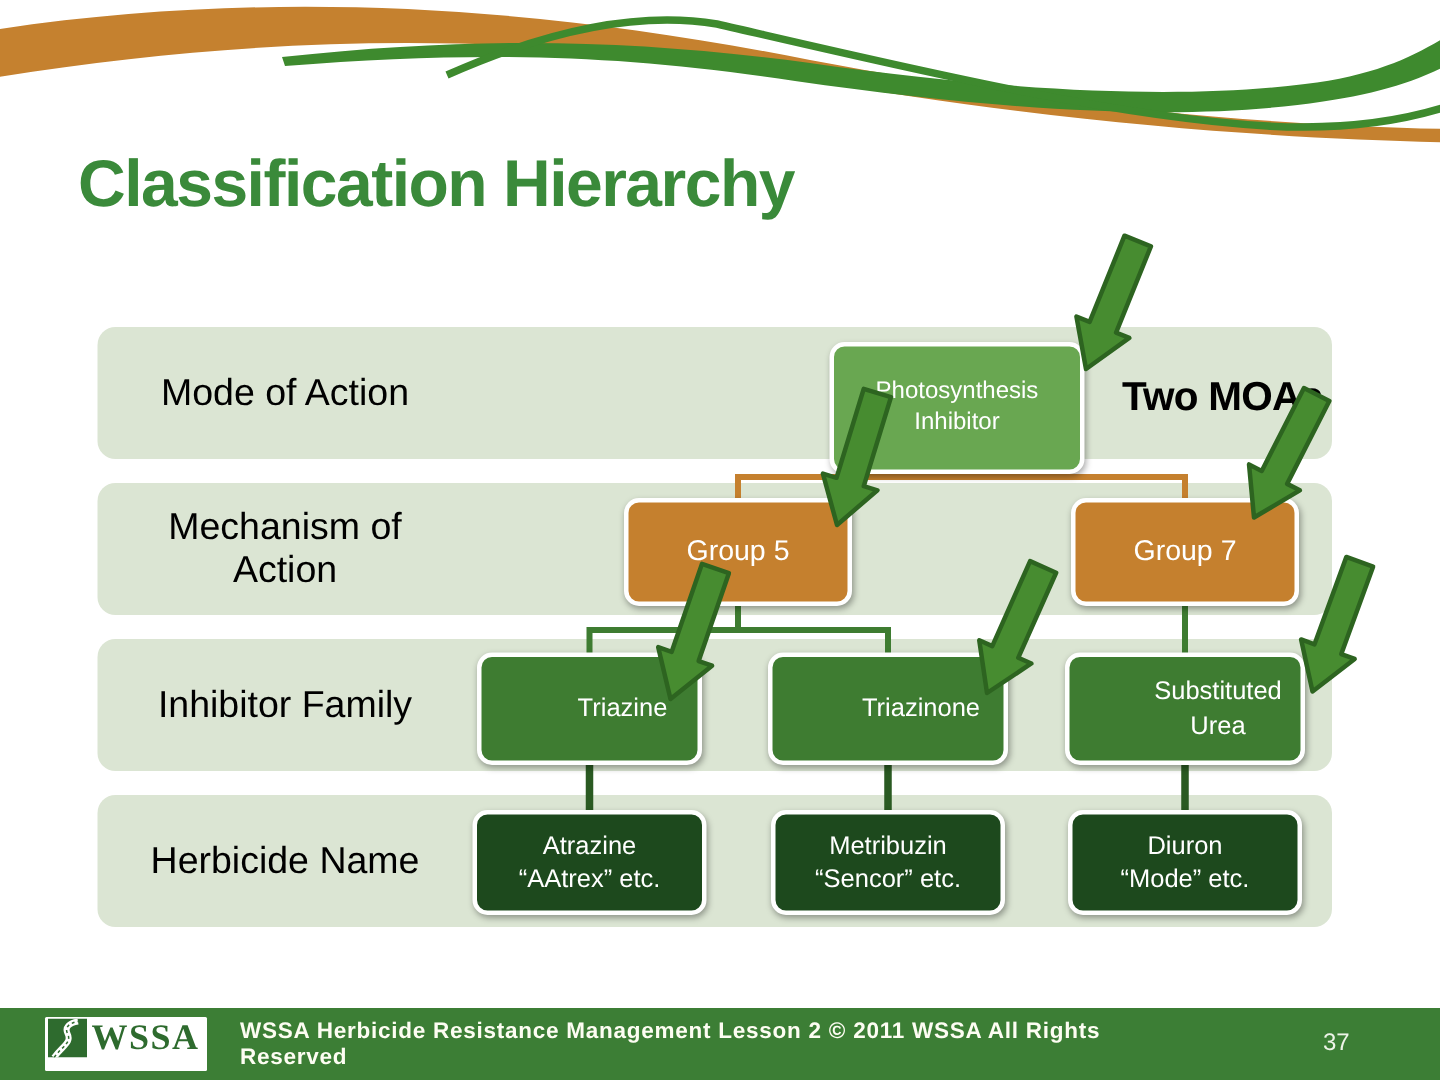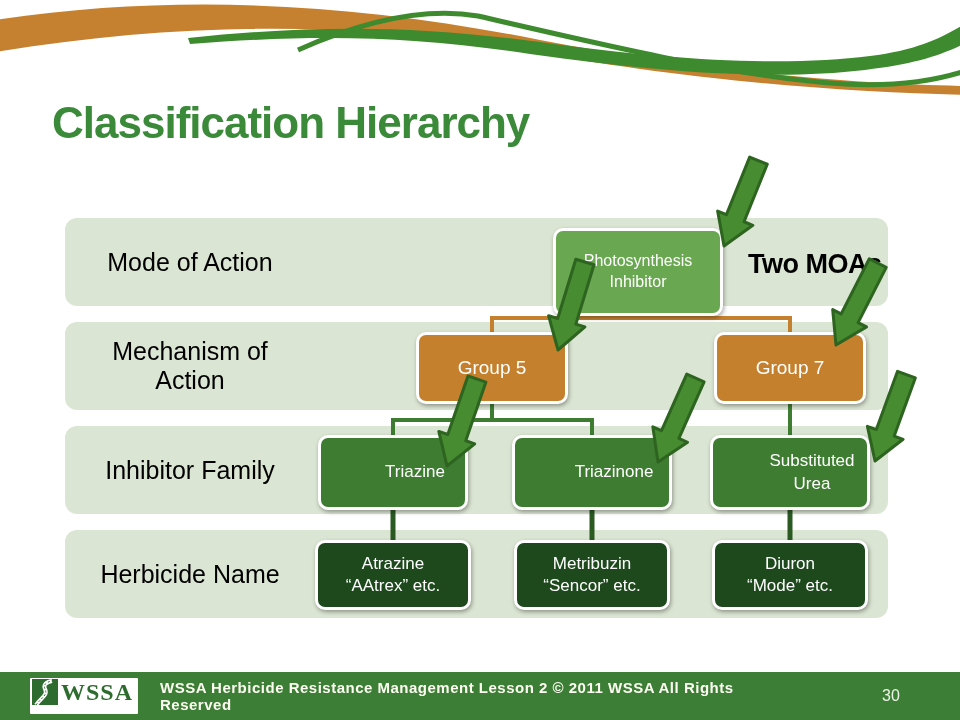--- a/index.html
+++ b/index.html
@@ -134,16 +134,16 @@
         <svg width="26" height="26" viewBox="0 0 26 26">
           <rect x="0" y="0" width="26" height="26" fill="#2e6b2e"></rect>
           <path d="M4,26 C10,18 16,16 13,10 C11,6 14,3 20,2" stroke="#fff" stroke-width="4" fill="none"></path>
           <path d="M4,26 C10,18 16,16 13,10 C11,6 14,3 20,2" stroke="#2e6b2e" stroke-width="1" fill="none" stroke-dasharray="2 2"></path>
         </svg>
         <span class="logo-acronym">WSSA</span>
       </div>
       <div class="logo-caption">WEED SCIENCE SOCIETY OF AMERICA</div>
     </div>
     <div class="footer-text">WSSA Herbicide Resistance Management Lesson 2 © 2011 WSSA All Rights Reserved</div>
-    <div class="page-number">30</div>
+    <div class="page-number">37</div>
   </div>
 
 </div>
 
 </body></html>

